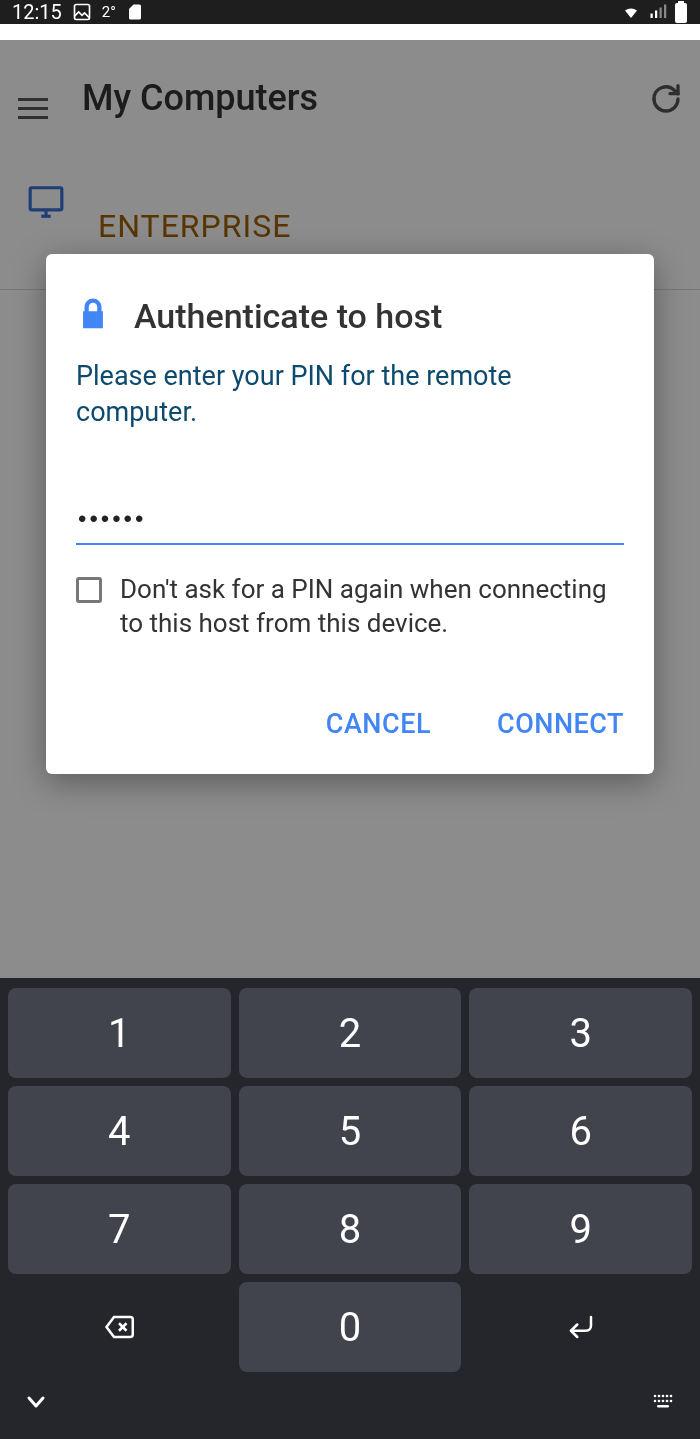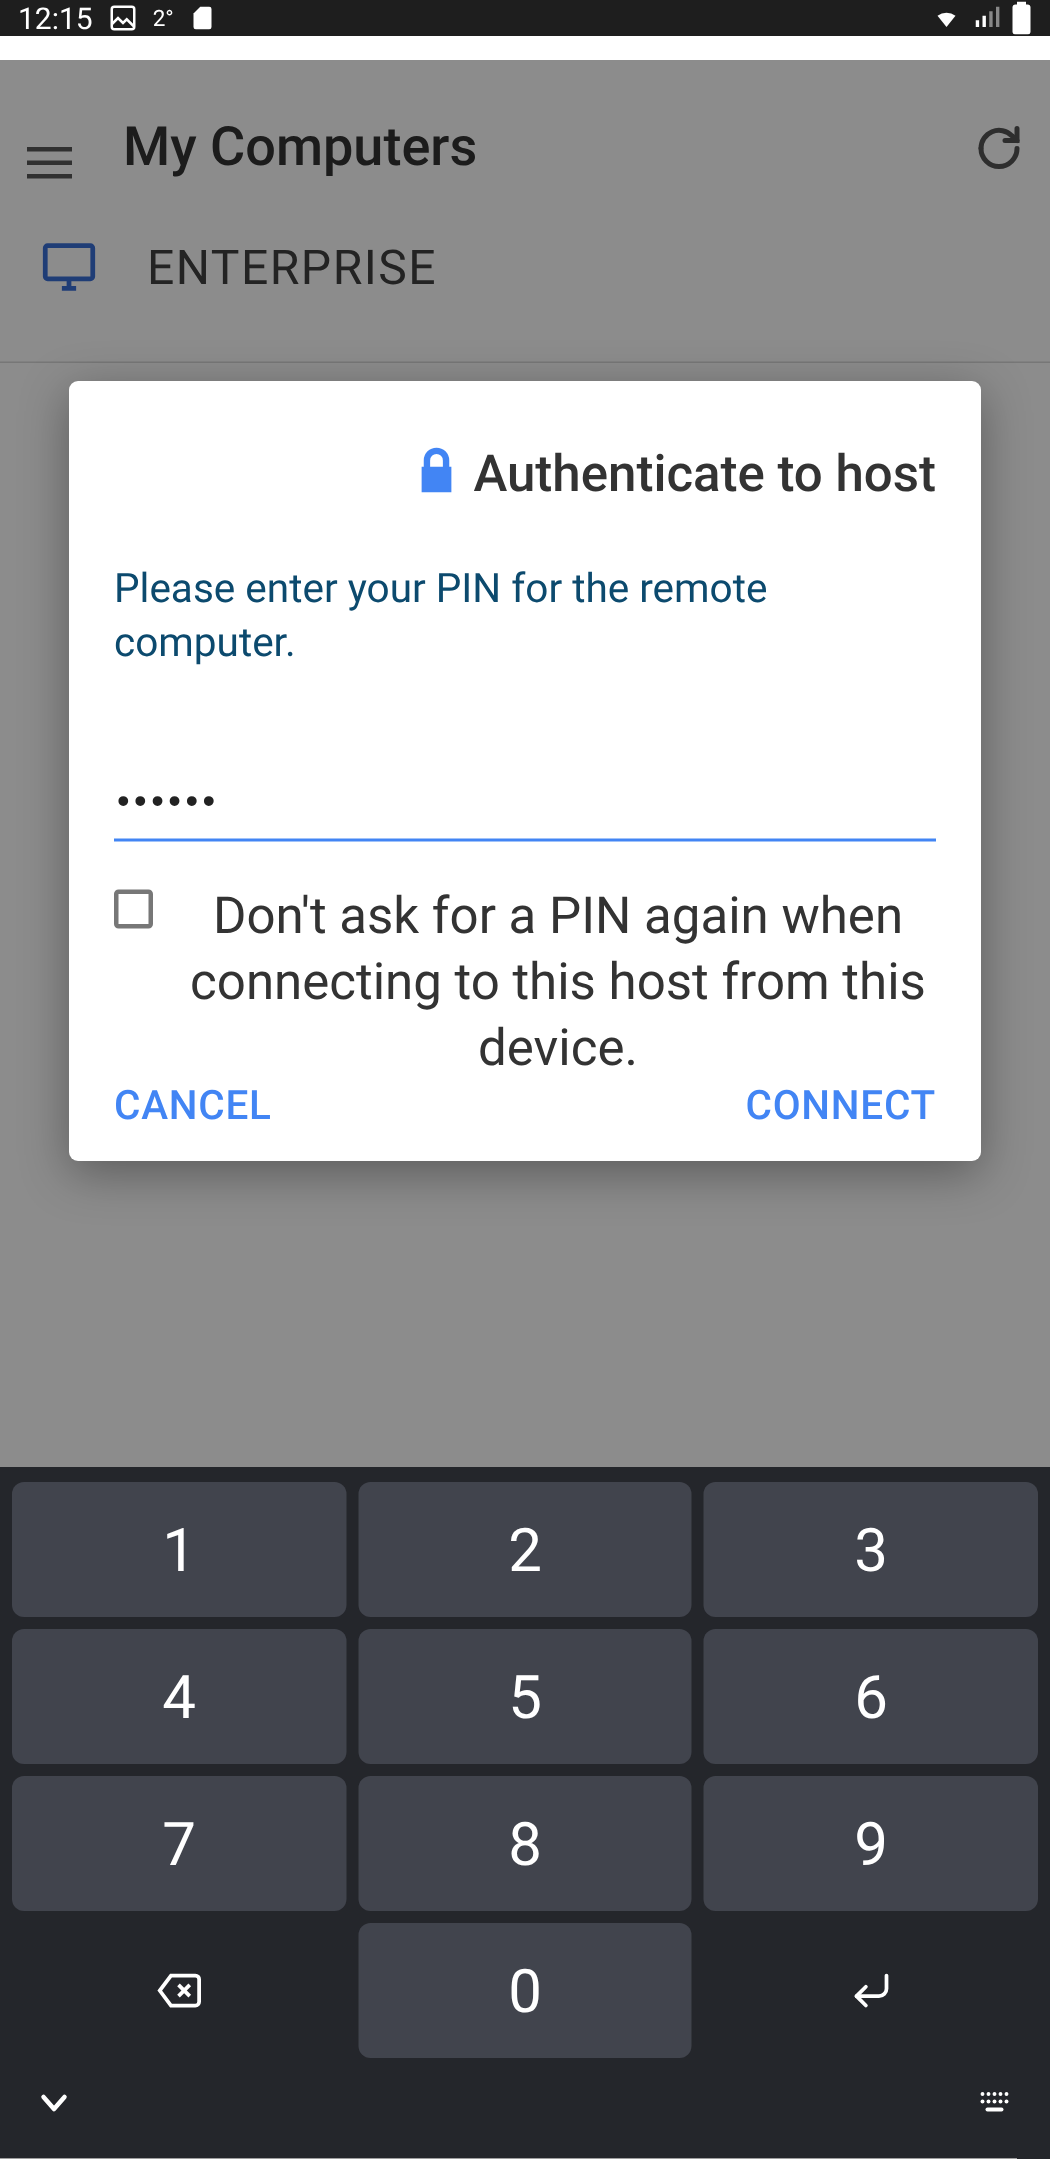--- a/index.html
+++ b/index.html
@@ -36,21 +36,21 @@
   .refresh { margin-left: auto; }
 
   
   .computer-row {
     display: flex;
     align-items: center;
     gap: 30px;
     padding: 40px 24px 44px;
     border-bottom: 1px solid #d9d9d9;
   }
-  .computer-name { font-size: 32px; letter-spacing: 1px; color: #404040; }
+  .computer-name { font-size: 32px; letter-spacing: 1px; color: #a16207; margin-top: 48px; }
 
   
   .overlay {
     position: absolute;
     top: 40px; 
     left: 0; right: 0; bottom: 0;
     background: rgba(0,0,0,0.45);
     z-index: 10;
   }
 
@@ -60,21 +60,21 @@
     top: 254px; left: 46px;
     width: 608px; height: 520px;
     background: #fff;
     border-radius: 6px;
     box-shadow: 0 8px 32px rgba(0,0,0,0.35);
     z-index: 20;
     padding: 40px 30px 0 30px;
     display: flex;
     flex-direction: column;
   }
-  .dialog-title-row { display: flex; align-items: center; gap: 8px; margin-bottom: 36px; justify-content: flex-end; }
+  .dialog-title-row { display: flex; align-items: center; gap: 24px; margin-bottom: 20px; }
   .dialog-title { font-size: 34px; font-weight: 500; color: #333; }
   .dialog-message { font-size: 27px; color: #0c4a6e; line-height: 1.35; margin-bottom: 68px; }
 
   .pin-field {
     border: none;
     border-bottom: 2px solid #4285f4;
     font-size: 24px;
     letter-spacing: 3px;
     padding: 6px 2px 10px;
     outline: none;
@@ -83,28 +83,28 @@
   }
 
   .remember-row { display: flex; align-items: flex-start; gap: 18px; margin-top: 28px; }
   .checkbox {
     width: 26px; height: 26px;
     border: 3px solid #777;
     border-radius: 3px;
     flex-shrink: 0; margin-top: 4px;
     cursor: pointer;
   }
-  .remember-label { font-size: 34px; color: #333; line-height: 1.3; text-align: center; }
+  .remember-label { font-size: 26px; color: #333; line-height: 1.3; }
 
   .dialog-actions {
     margin-top: auto;
     display: flex;
-    justify-content: space-between;
-    gap: 42px;
-    padding-bottom: 22px;
+    justify-content: flex-end;
+    gap: 66px;
+    padding-bottom: 34px;
   }
   .dialog-btn {
     font-size: 27px;
     font-weight: 500;
     color: #4285f4;
     cursor: pointer;
     letter-spacing: 0.5px;
   }
 
   

